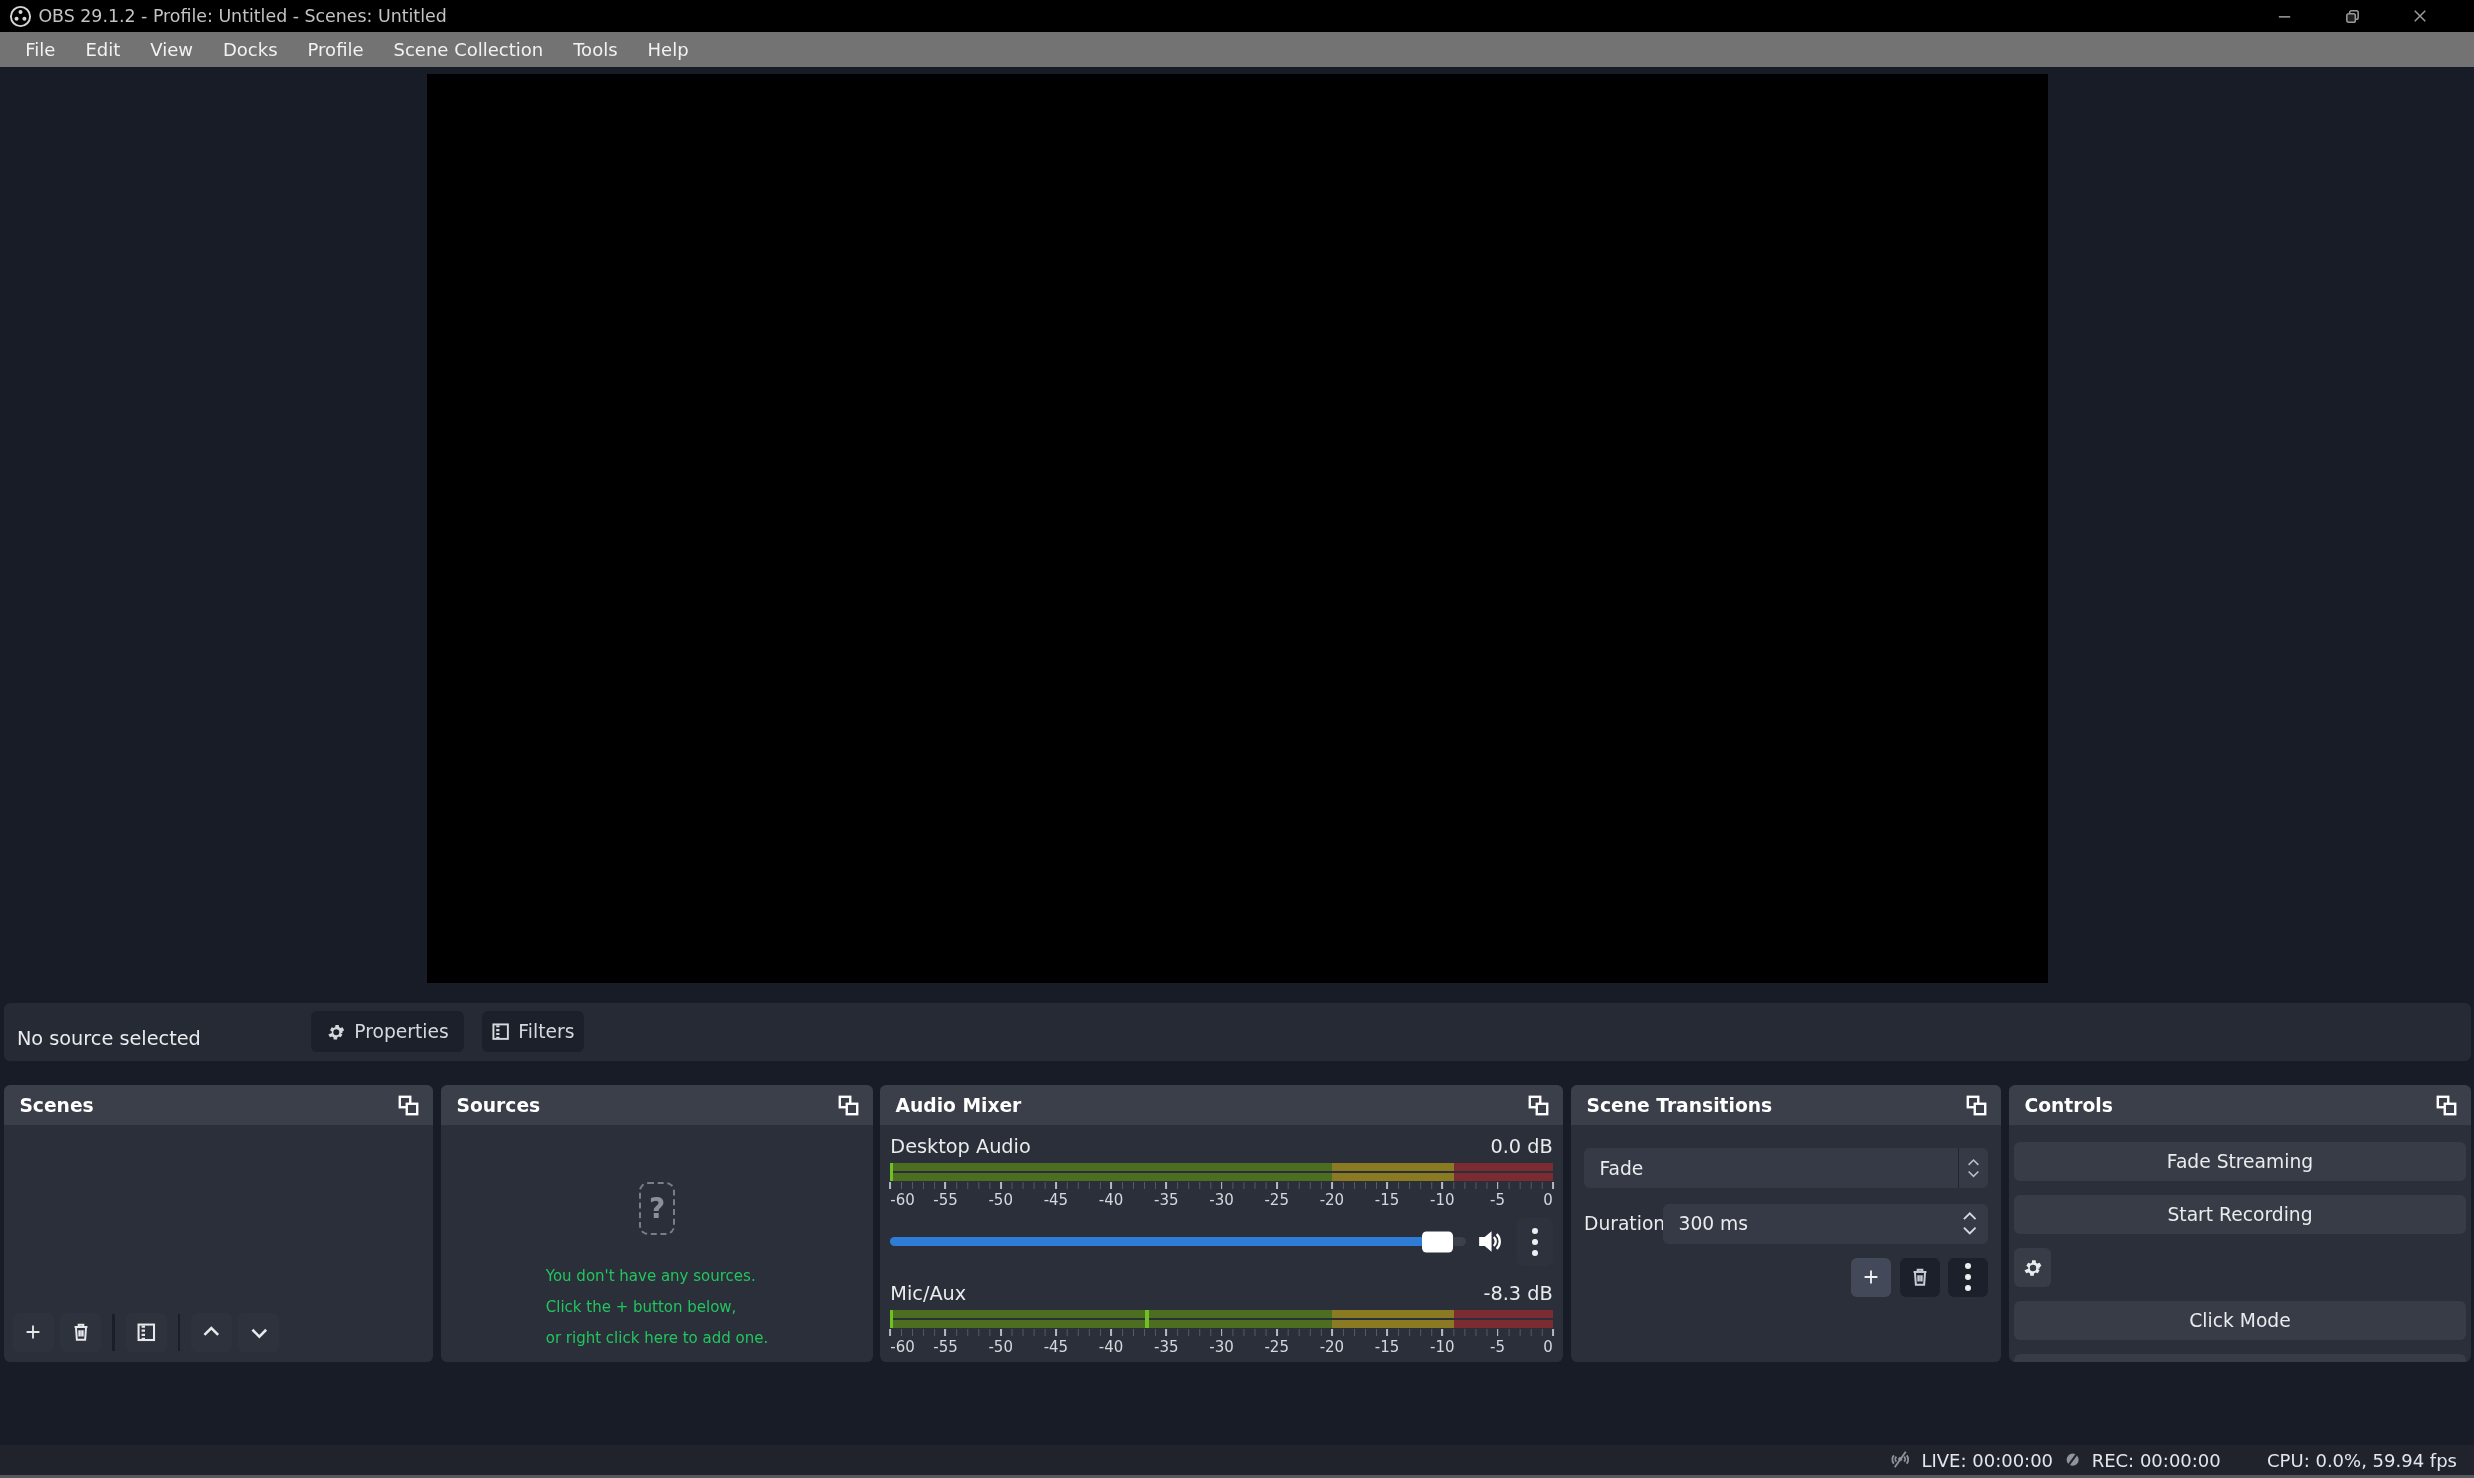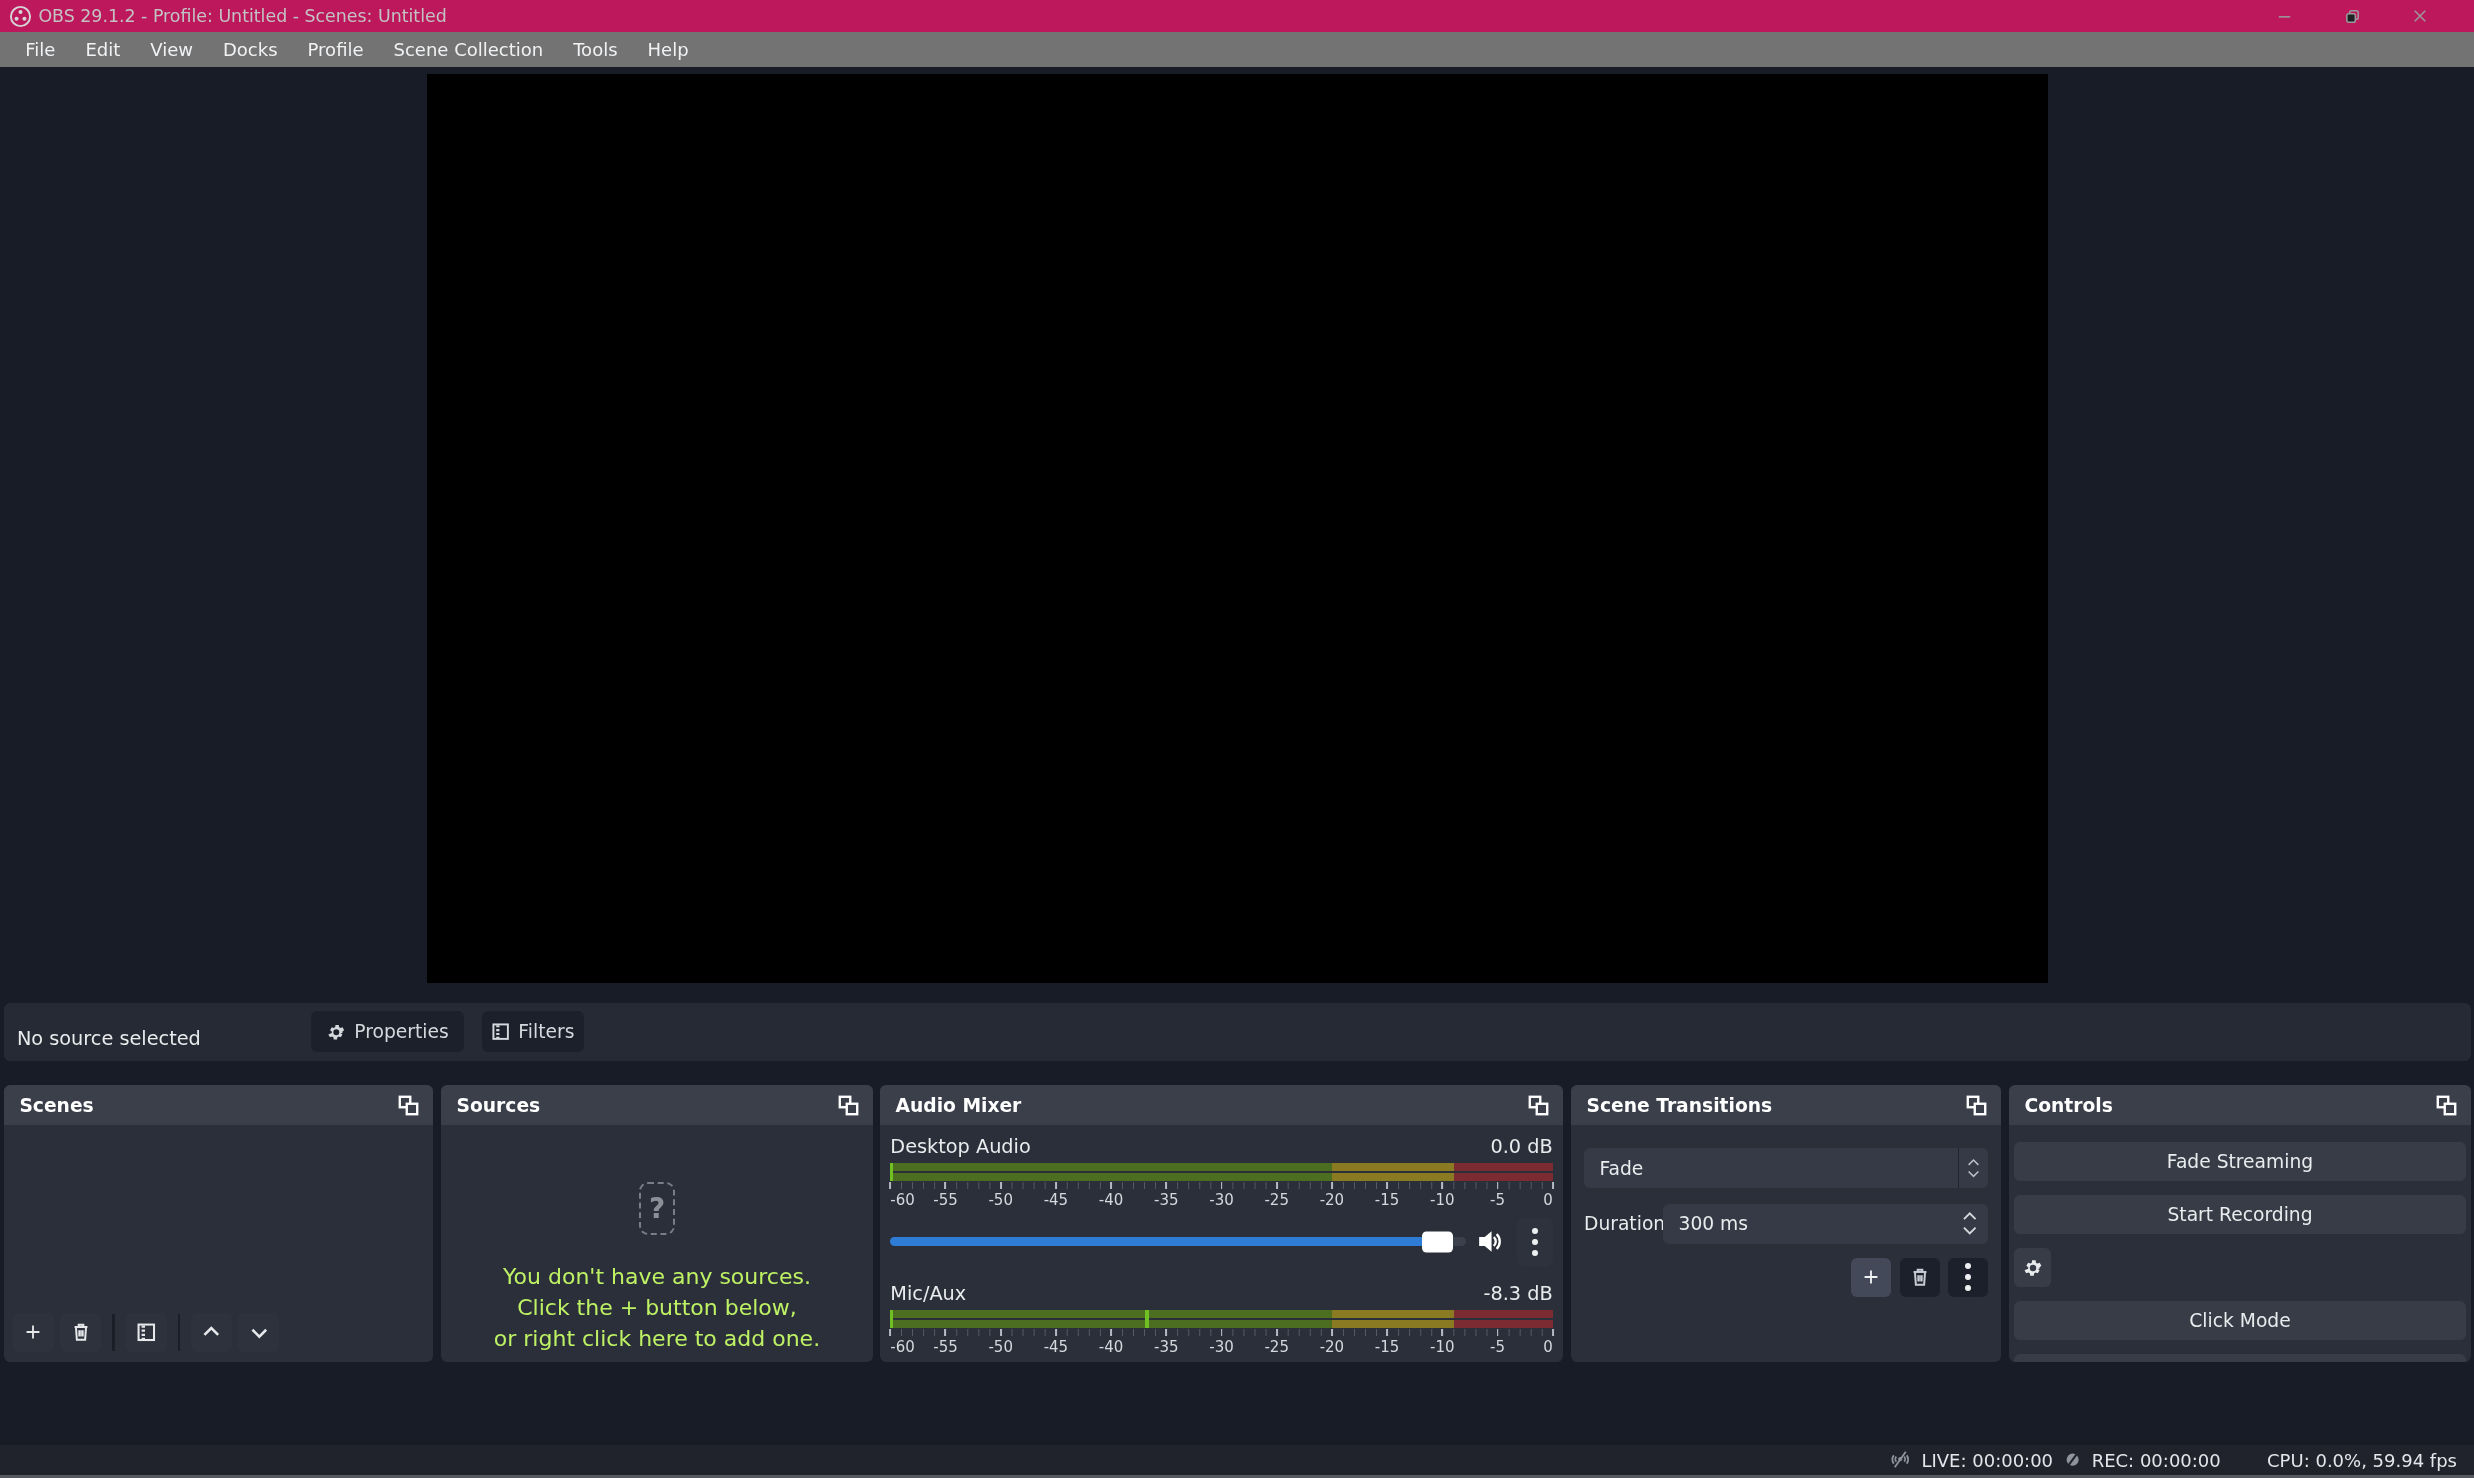--- a/index.html
+++ b/index.html
@@ -6,21 +6,21 @@
   html,body { width:2475px; height:1479px; }
   body {
     background:#181c26;
     font-family:"DejaVu Sans","Liberation Sans",sans-serif;
     color:#e9ebed; overflow:hidden; position:relative;
   }
   svg { display:block; }
 
   
   .titlebar { position:absolute; left:0; top:0; width:2475px; height:32px;
-    background:#be185d; display:flex; align-items:center; padding:14px 9px; }
+    background:#000000; display:flex; align-items:center; padding:14px 9px; }
   .obs-logo { width:23px; height:23px; margin-right:6.4px; flex:none; }
   .title-text { font-size:17.4px; color:#c3c3c3; }
   .win-controls { margin-left:auto; display:flex; align-items:center; gap:40px; padding-right:32px; }
   .win-btn { width:28px; height:26px; display:flex; align-items:center; justify-content:center; }
 
   
   .menubar { position:absolute; left:0; top:32px; width:2475px; height:35px;
     background:#737373; display:flex; align-items:center; padding-left:10.3px; }
   .menu-item { font-size:18px; color:#f0f2f4; padding:0 15px; height:35px;
     display:flex; align-items:center; }
@@ -60,21 +60,21 @@
   .dock-toolbar { margin-top:auto; display:flex; align-items:center; padding:7.7px 9px 10.3px 9px; gap:6.4px; }
   .tbtn { width:41px; height:39px; background:#2e323d; border-radius:5.8px;
     display:flex; align-items:center; justify-content:center; }
   .vsep { width:2.6px; height:37px; background:#1b1e26; margin:0 4.5px; flex:none; }
 
   
   .empty-state { display:flex; flex-direction:column; align-items:center; margin-top:57px; }
   .unknown-box { width:36px; height:53px; border:2.6px dashed #787d87; border-radius:9px;
     display:flex; align-items:center; justify-content:center; color:#8a8f98;
     font-size:28px; font-weight:bold; margin-bottom:26px; }
-  .empty-line { font-size:22px; color:#bef264; line-height:31px; text-align:center; }
+  .empty-line { font-size:15px; color:#22c55e; line-height:31px; text-align:left; }
 
   
   .mixer-body { padding:7.7px 10.3px 9px 10.3px; }
   .ch-head { display:flex; align-items:center; height:28px; }
   .ch-name { font-size:19.3px; color:#e9ebed; }
   .ch-level { margin-left:auto; font-size:19.3px; color:#e9ebed; }
   .meter { position:relative; margin-top:2.6px; }
   .meter-bars { position:relative; }
   .meter-bar { height:7.7px; border-radius:0.6px; margin-bottom:1.9px;
     background:linear-gradient(to right,#4c6e20 0%,#4c6e20 66.7%,#8a7a22 66.7%,#8a7a22 85%,#7c2b33 85%,#7c2b33 100%); }

